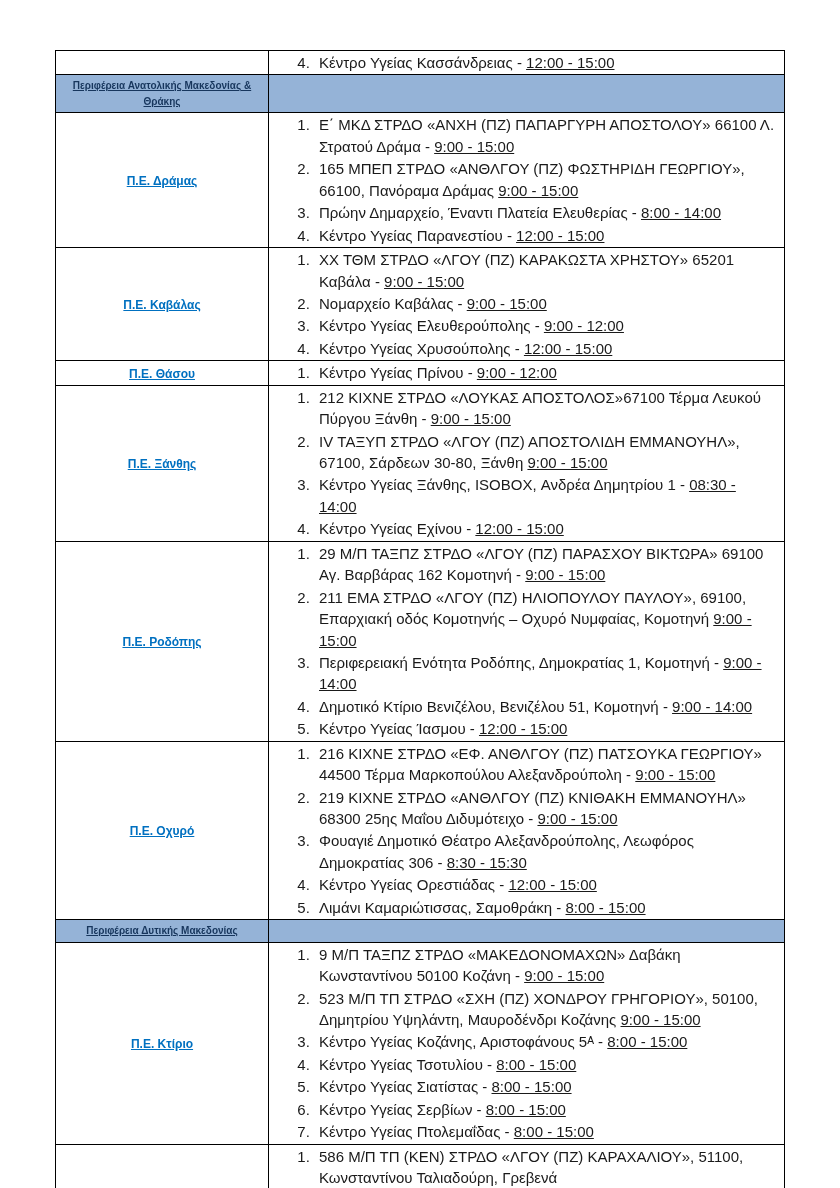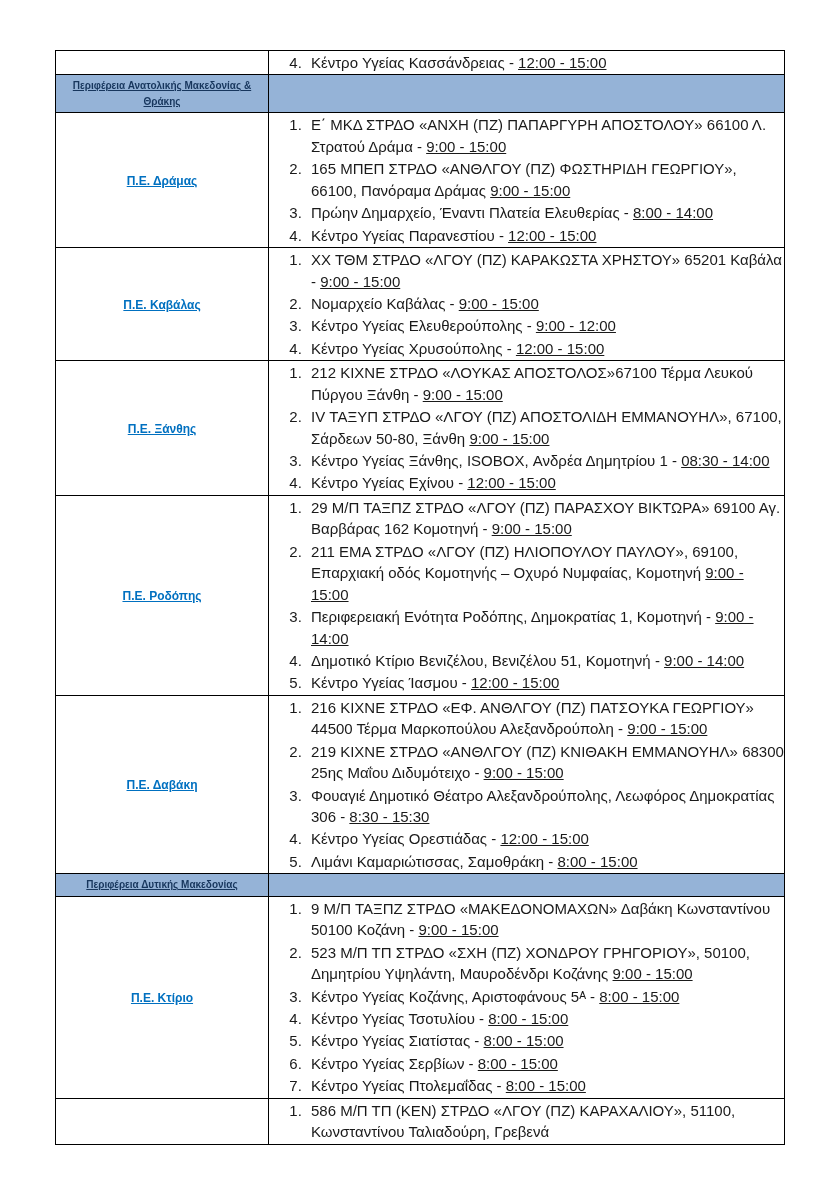--- a/index.html
+++ b/index.html
@@ -45,21 +45,21 @@
     display:block;
     color:var(--section-text,#17365D);
     font-weight:700;
     text-decoration:underline;
     font-size:10px;
     line-height:1.55;
     padding:3px 14px;
     text-align:center;
   }
   ol.entries{
-    margin:1px 0;
+    margin:1px 8px;
     padding-left:37px;
   }
   ol.entries li{
     padding-left:5px;
     margin:1px 0;
     line-height:1.43;
   }
   .entry-time{
     text-decoration:underline;
   }
@@ -100,44 +100,52 @@
           <td class="cell-items">
             <ol class="entries">
               <li><span>ΧΧ ΤΘΜ ΣΤΡΔΟ «ΛΓΟΥ (ΠΖ) ΚΑΡΑΚΩΣΤΑ ΧΡΗΣΤΟΥ» 65201 Καβάλα - </span><span class="entry-time">9:00 - 15:00</span></li>
               <li><span>Νομαρχείο Καβάλας - </span><span class="entry-time">9:00 - 15:00</span></li>
               <li><span>Κέντρο Υγείας Ελευθερούπολης - </span><span class="entry-time">9:00 - 12:00</span></li>
               <li><span>Κέντρο Υγείας Χρυσούπολης - </span><span class="entry-time">12:00 - 15:00</span></li>
             </ol>
           </td>
         </tr>
         <tr>
+          <td class="cell-label"><span class="region-label">Π.Ε. Θάσου</span></td>
+          <td class="cell-items">
+            <ol class="entries">
+              <li><span>Κέντρο Υγείας Πρίνου - </span><span class="entry-time">9:00 - 12:00</span></li>
+            </ol>
+          </td>
+        </tr>
+        <tr>
           <td class="cell-label"><span class="region-label">Π.Ε. Ξάνθης</span></td>
           <td class="cell-items">
             <ol class="entries">
               <li><span>212 ΚΙΧΝΕ ΣΤΡΔΟ «ΛΟΥΚΑΣ ΑΠΟΣΤΟΛΟΣ»67100 Τέρμα Λευκού Πύργου Ξάνθη - </span><span class="entry-time">9:00 - 15:00</span></li>
-              <li><span>IV ΤΑΞΥΠ ΣΤΡΔΟ «ΛΓΟΥ (ΠΖ) ΑΠΟΣΤΟΛΙΔΗ ΕΜΜΑΝΟΥΗΛ», 67100, Σάρδεων 50-80, Ξάνθη </span><span class="entry-time">9:00 - 15:00</span></li>
+              <li><span>IV ΤΑΞΥΠ ΣΤΡΔΟ «ΛΓΟΥ (ΠΖ) ΑΠΟΣΤΟΛΙΔΗ ΕΜΜΑΝΟΥΗΛ», 67100, Σάρδεων 30-80, Ξάνθη </span><span class="entry-time">9:00 - 15:00</span></li>
               <li><span>Κέντρο Υγείας Ξάνθης, ISOBOX, Ανδρέα Δημητρίου 1 - </span><span class="entry-time">08:30 - 14:00</span></li>
               <li><span>Κέντρο Υγείας Εχίνου - </span><span class="entry-time">12:00 - 15:00</span></li>
             </ol>
           </td>
         </tr>
         <tr>
           <td class="cell-label"><span class="region-label">Π.Ε. Ροδόπης</span></td>
           <td class="cell-items">
             <ol class="entries">
               <li><span>29 Μ/Π ΤΑΞΠΖ ΣΤΡΔΟ «ΛΓΟΥ (ΠΖ) ΠΑΡΑΣΧΟΥ ΒΙΚΤΩΡΑ» 69100 Αγ. Βαρβάρας 162 Κομοτηνή - </span><span class="entry-time">9:00 - 15:00</span></li>
               <li><span>211 ΕΜΑ ΣΤΡΔΟ «ΛΓΟΥ (ΠΖ) ΗΛΙΟΠΟΥΛΟΥ ΠΑΥΛΟΥ», 69100, Επαρχιακή οδός Κομοτηνής – Οχυρό Νυμφαίας, Κομοτηνή </span><span class="entry-time">9:00 - 15:00</span></li>
               <li><span>Περιφερειακή Ενότητα Ροδόπης, Δημοκρατίας 1, Κομοτηνή - </span><span class="entry-time">9:00 - 14:00</span></li>
               <li><span>Δημοτικό Κτίριο Βενιζέλου, Βενιζέλου 51, Κομοτηνή - </span><span class="entry-time">9:00 - 14:00</span></li>
               <li><span>Κέντρο Υγείας Ίασμου - </span><span class="entry-time">12:00 - 15:00</span></li>
             </ol>
           </td>
         </tr>
         <tr>
-          <td class="cell-label"><span class="region-label">Π.Ε. Δαβάκη</span></td>
+          <td class="cell-label"><span class="region-label">Π.Ε. Οχυρό</span></td>
           <td class="cell-items">
             <ol class="entries">
               <li><span>216 ΚΙΧΝΕ ΣΤΡΔΟ «ΕΦ. ΑΝΘΛΓΟΥ (ΠΖ) ΠΑΤΣΟΥΚΑ ΓΕΩΡΓΙΟΥ» 44500 Τέρμα Μαρκοπούλου Αλεξανδρούπολη - </span><span class="entry-time">9:00 - 15:00</span></li>
               <li><span>219 ΚΙΧΝΕ ΣΤΡΔΟ «ΑΝΘΛΓΟΥ (ΠΖ) ΚΝΙΘΑΚΗ ΕΜΜΑΝΟΥΗΛ» 68300 25ης Μαΐου Διδυμότειχο - </span><span class="entry-time">9:00 - 15:00</span></li>
               <li><span>Φουαγιέ Δημοτικό Θέατρο Αλεξανδρούπολης, Λεωφόρος Δημοκρατίας 306 - </span><span class="entry-time">8:30 - 15:30</span></li>
               <li><span>Κέντρο Υγείας Ορεστιάδας - </span><span class="entry-time">12:00 - 15:00</span></li>
               <li><span>Λιμάνι Καμαριώτισσας, Σαμοθράκη - </span><span class="entry-time">8:00 - 15:00</span></li>
             </ol>
           </td>
         </tr>

